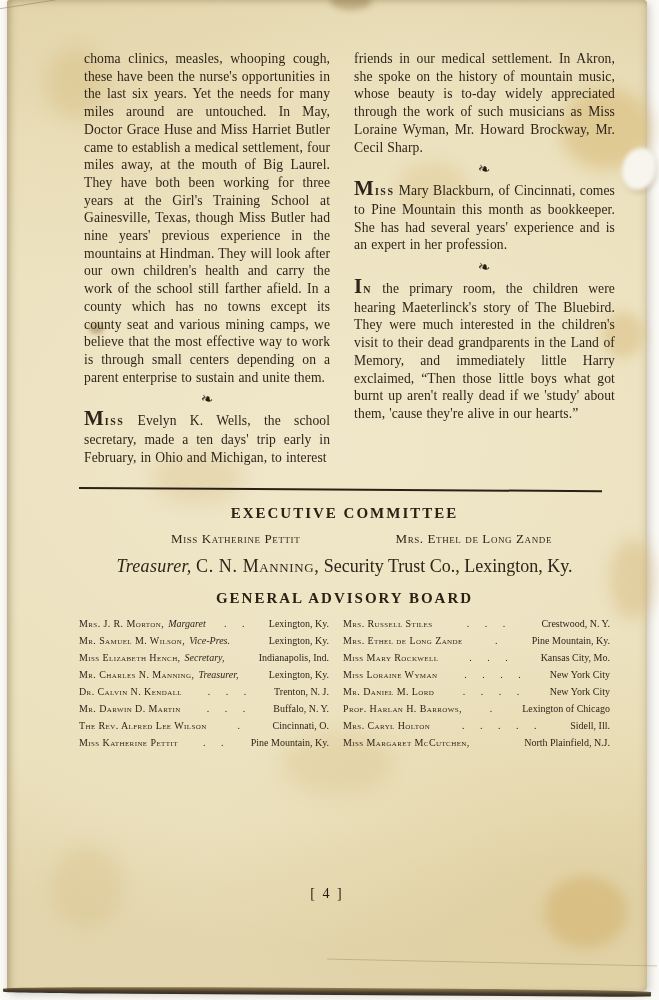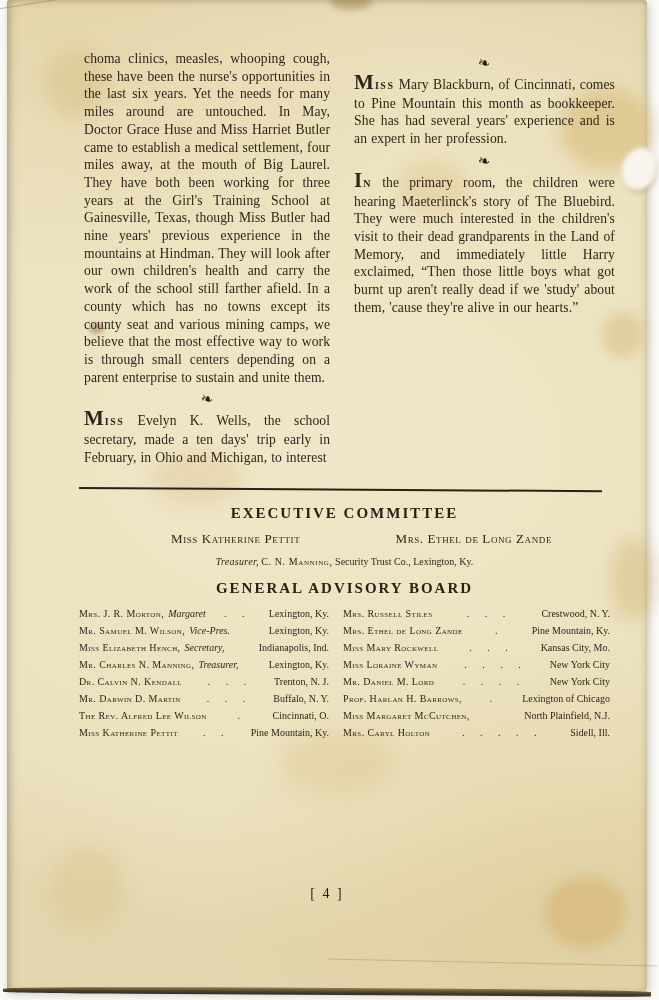--- a/index.html
+++ b/index.html
@@ -51,21 +51,21 @@
   .orn span{display:inline-block;transform:rotate(12deg);font-family:"DejaVu Sans",sans-serif;}
   .rule{position:absolute;left:72px;top:487px;width:523px;height:2px;background:#2a2015;
         transform:rotate(.35deg);transform-origin:left center;}
   
   .lower{position:absolute;left:72px;top:505px;width:531px;color:#2e251a;}
   .hd{text-align:center;font-size:15px;font-weight:600;letter-spacing:2px;color:#2a2115;}
   .hd2{margin-top:13px;}
   .members{display:flex;justify-content:space-between;padding:0 58px 0 92px;margin-top:9px;
            font-size:13px;}
   .sc{font-variant:small-caps;letter-spacing:.6px;}
-  .treas{text-align:center;margin-top:9px;font-size:10px;}
+  .treas{text-align:center;margin-top:9px;font-size:18px;}
   .treas i{letter-spacing:.3px;}
   .boardcols{display:flex;gap:14px;margin-top:8px;}
   .bcol{width:250px;}
   .bcol.rightcol{width:267px;}
   .brow{display:flex;align-items:flex-end;font-size:10px;line-height:17px;white-space:nowrap;}
   .brow .name{font-variant:small-caps;letter-spacing:.4px;}
   .brow .role{font-style:italic;margin-left:4px;}
   .brow .dots{flex:1;text-align:center;letter-spacing:4px;word-spacing:5px;min-width:4px;
               overflow:hidden;color:#2e251a;}
   .brow .loc{text-align:right;margin-left:2px;}
@@ -96,20 +96,21 @@
     <div class="columns">
       <div class="col left">
         <p class="body-par">choma clinics, measles, whooping cough, these have been the nurse's opportunities in the last six years. Yet the needs for many miles around are untouched. In May, Doctor Grace Huse and Miss Harriet Butler came to establish a medical settlement, four miles away, at the mouth of Big Laurel. They have both been working for three years at the Girl's Training School at Gainesville, Texas, though Miss Butler had nine years' previous experience in the mountains at Hindman. They will look after our own children's health and carry the work of the school still farther afield. In a county which has no towns except its county seat and various mining camps, we believe that the most effective way to work is through small centers depending on a parent enterprise to sustain and unite them.</p>
         <div class="orn">
           <span>❧</span>
         </div>
         <p class="body-par"><span class="lead">M</span><span class="leadsc">ISS</span><span> Evelyn K. Wells, the school secretary, made a ten days' trip early in February, in Ohio and Michigan, to interest</span></p>
       </div>
 
       <div class="col right">
+        <p class="body-par">friends in our medical settlement. In Akron, she spoke on the history of mountain music, whose beauty is to-day widely appreciated through the work of such musicians as Miss Loraine Wyman, Mr. Howard Brockway, Mr. Cecil Sharp.</p>
         <div class="orn">
           <span>❧</span>
         </div>
         <p class="body-par"><span class="lead">M</span><span class="leadsc">ISS</span><span> Mary Blackburn, of Cincinnati, comes to Pine Mountain this month as bookkeeper. She has had several years' experience and is an expert in her profession.</span></p>
         <div class="orn">
           <span>❧</span>
         </div>
         <p class="body-par"><span class="lead">I</span><span class="leadsc">N</span><span> the primary room, the children were hearing Maeterlinck's story of The Bluebird. They were much interested in the children's visit to their dead grandparents in the Land of Memory, and immediately little Harry exclaimed, “Then those little boys what got burnt up aren't really dead if we 'study' about them, 'cause they're alive in our hearts.”</span></p>
       </div>
     </div>
@@ -212,30 +213,30 @@
               <span class="dots">. . . .</span>
               <span class="loc">New York City</span>
             </div>
           <div class="brow">
               <span class="name">Prof. Harlan H. Barrows,</span>
               <i class="role"></i>
               <span class="dots">.</span>
               <span class="loc">Lexington of Chicago</span>
             </div>
           <div class="brow">
-              <span class="name">Miss Margaret McCutchen,</span>
-              <i class="role"></i>
-              <span class="dots"></span>
-              <span class="loc">North Plainfield, N.J.</span>
-            </div>
-          <div class="brow">
               <span class="name">Mrs. Caryl Holton</span>
               <i class="role"></i>
               <span class="dots">. . . . .</span>
               <span class="loc">Sidell, Ill.</span>
+            </div>
+          <div class="brow">
+              <span class="name">Miss Margaret McCutchen,</span>
+              <i class="role"></i>
+              <span class="dots"></span>
+              <span class="loc">North Plainfield, N.J.</span>
             </div>
         </div>
       </div>
     </div>
 
     <div class="pageno">[ 4 ]</div>
 
     <div class="bottom-edge"></div>
   </div>
 </div>

